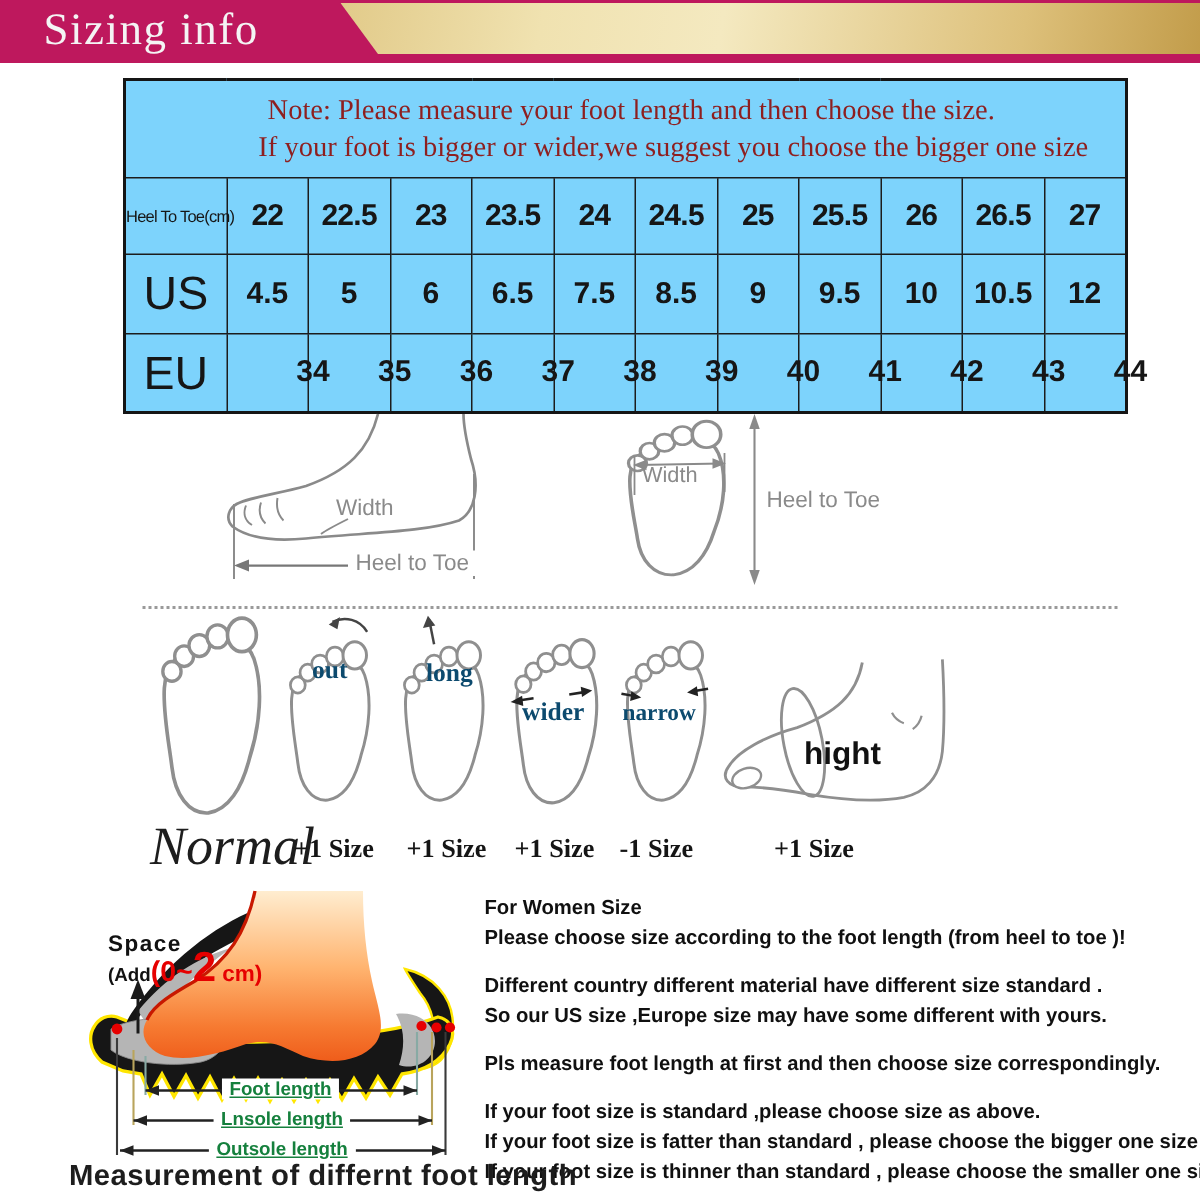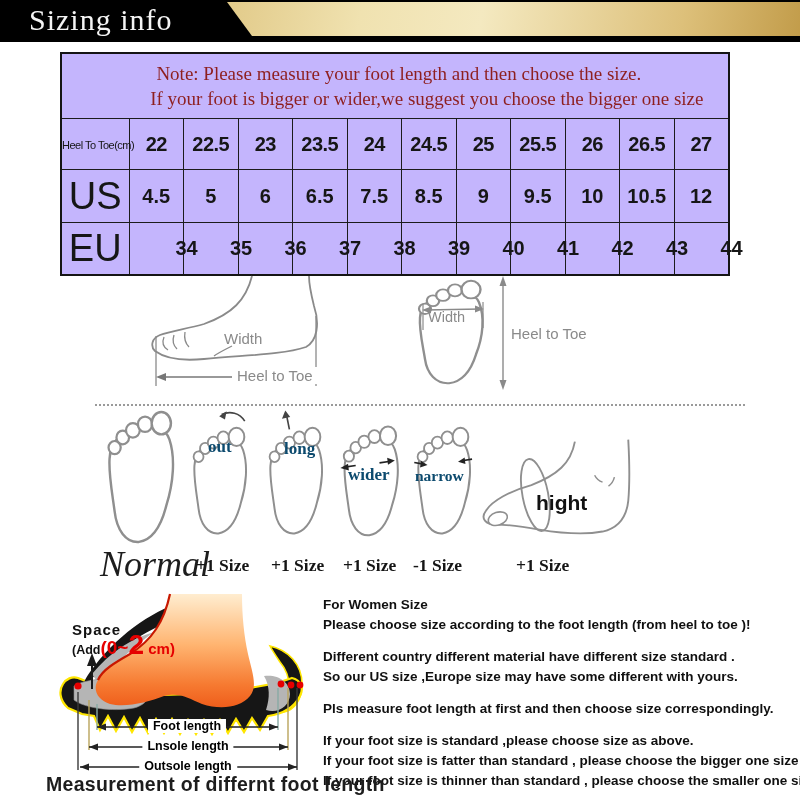--- a/index.html
+++ b/index.html
@@ -1,39 +1,39 @@
 <!DOCTYPE html>
 <html><head>
 <meta charset="utf-8">
 <style>
   html,body{margin:0;padding:0;background:#fff;}
   .stage{position:relative;width:800px;height:800px;background:#fff;overflow:hidden;
          font-family:"Liberation Sans",sans-serif;}
 
   
-  .topbar{position:absolute;left:0;top:0;width:800px;height:42px;background:#000000;}
+  .topbar{position:absolute;left:0;top:0;width:800px;height:42px;background:#be185d;}
   .gold{position:absolute;inset:0;
         background:linear-gradient(100deg,#bd9440 0%,#d9bc72 18%,#f0e2b0 45%,#f4e9c0 60%,#ddc07a 85%,#c29c4a 100%);
         clip-path:polygon(227px 2px,800px 2px,800px 36px,252px 36px);}
   .title{position:absolute;left:29px;top:3px;color:#f4f4f4;
          font-family:"Liberation Serif",serif;font-size:30px;letter-spacing:1px;}
 
   
-  table.size{position:absolute;left:60px;top:52px;width:668px;border-collapse:collapse;
-             table-layout:fixed;background:#c4b5fd;}
+  table.size{position:absolute;left:82px;top:52px;width:668px;border-collapse:collapse;
+             table-layout:fixed;background:#7dd3fc;}
   table.size td,table.size th{border:1.6px solid #1c1c1c;text-align:center;vertical-align:middle;
              padding:0;color:#161616;}
   table.size{border:2.5px solid #151515;}
   td.note-cell{height:64px;text-align:left;border-bottom:2px solid #1c1c1c;}
   .note-l1,.note-l2{font-family:"Liberation Serif",serif;color:#8e1f1f;font-size:19px;line-height:25px;white-space:nowrap;}
   .note-l1{padding-left:8px;}
   .note-l2{padding-left:64px;}
   th.rowlab{font-weight:normal;}
   .lab-sm{font-size:11px;letter-spacing:-0.5px;transform:scaleX(.92);white-space:nowrap;}
-  .lab-big{font-size:38px;}
+  .lab-big{font-size:31px;}
   tr.r-heel td{height:50px;font-size:20px;font-weight:600;letter-spacing:-0.5px;}
   tr.r-us td{height:52px;font-size:20px;font-weight:600;}
   tr.r-eu td{height:51px;font-size:20px;font-weight:600;padding-left:46px;}
 
   
   svg{position:absolute;overflow:visible;}
   .gtxt{position:absolute;color:#8a8a8a;font-size:15px;}
   .wbg{background:#fff;padding:0 5px;}
   .dotted{position:absolute;left:95px;top:404px;width:650px;border-top:2px dotted #9a9a9a;}
 
@@ -45,21 +45,21 @@
 
   
   .spacebox{position:absolute;left:72px;top:622px;line-height:15px;white-space:nowrap;}
   .sp1{font-weight:bold;font-size:15px;color:#111;letter-spacing:1px;}
   .sp2 span{vertical-align:baseline;}
   .addp{font-weight:bold;font-size:12.5px;color:#111;}
   .addv{font-weight:bold;font-size:19px;color:#e60000;}
   .addb{font-weight:bold;font-size:28px;color:#e60000;}
   .addu{font-weight:bold;font-size:15px;color:#e60000;}
   .mlabel{position:absolute;transform:translateX(-50%);background:#fff;padding:0 5px;
-          font-weight:bold;font-size:12.5px;color:#000000;white-space:nowrap;}
+          font-weight:bold;font-size:12.5px;color:#15803d;white-space:nowrap;text-decoration:underline;}
 
   
   .infoblock{position:absolute;left:323px;top:595px;width:474px;}
   .infoblock div{font-weight:bold;font-size:13.5px;line-height:20px;color:#101010;white-space:nowrap;}
   .gap-top{margin-top:12px;}
 
   .caption{position:absolute;left:46px;top:773px;font-weight:bold;font-size:19.5px;
            color:#1d1d1d;letter-spacing:.3px;white-space:nowrap;}
 </style>
 </head>

